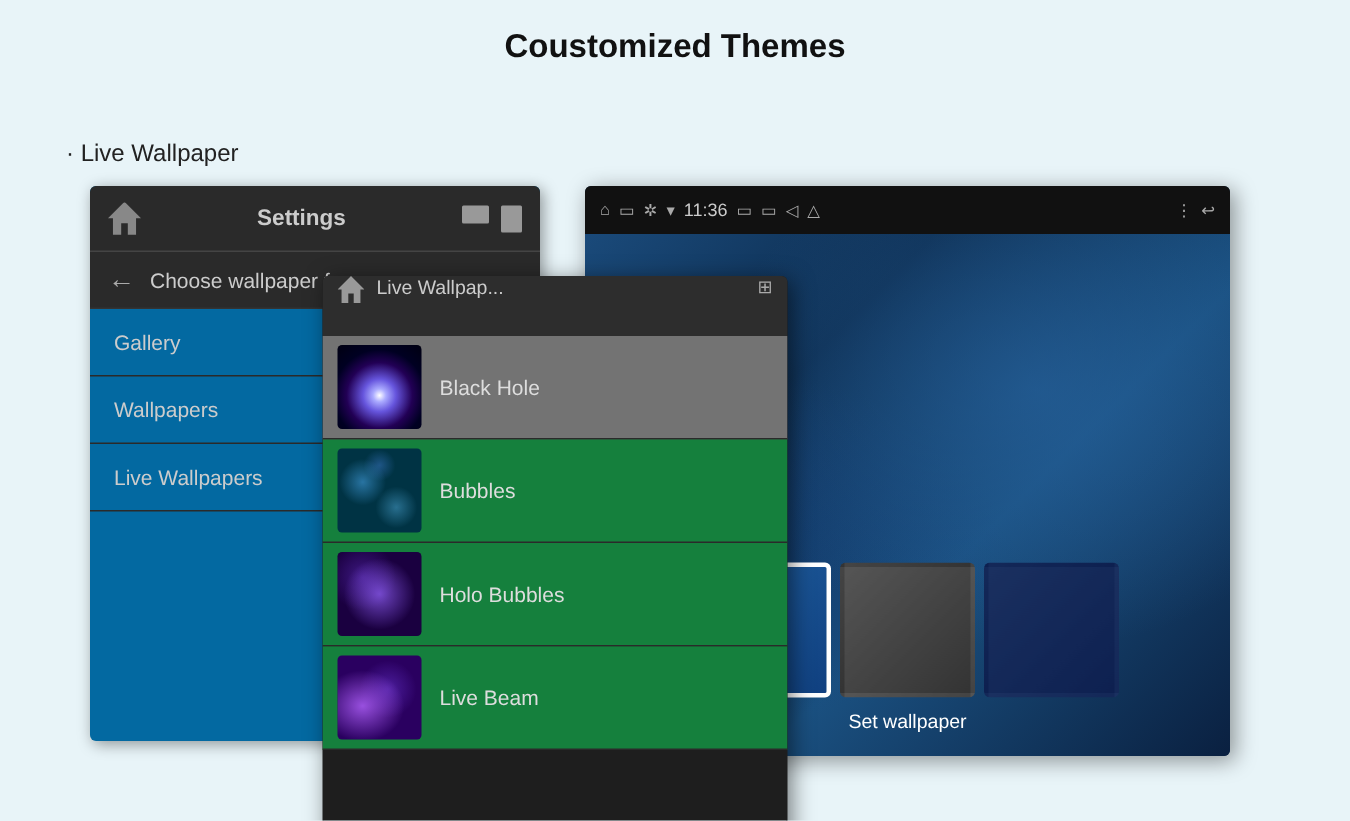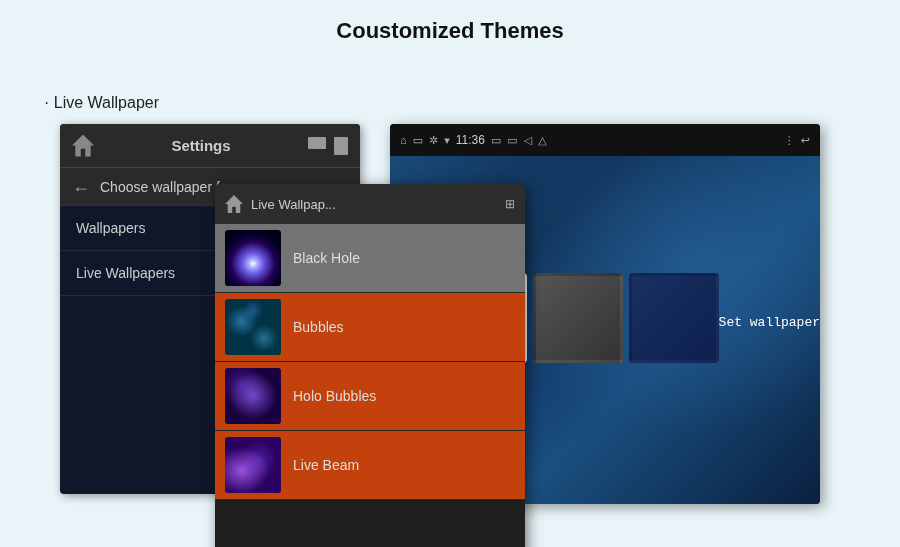--- a/index.html
+++ b/index.html
@@ -40,21 +40,21 @@
       height: 420px;
     }
 
     
     .settings-screen {
       position: absolute;
       left: 0;
       top: 0;
       width: 300px;
       height: 370px;
-      background: #0f172a;
+      background: #0369a1;
       border-radius: 4px;
       overflow: hidden;
       box-shadow: 2px 2px 10px rgba(0,0,0,0.4);
     }
 
     .settings-topbar {
       background: #2a2a2a;
       height: 44px;
       display: flex;
       align-items: center;
@@ -133,21 +133,21 @@
       border-radius: 4px;
       overflow: hidden;
       box-shadow: 3px 3px 14px rgba(0,0,0,0.5);
       z-index: 2;
     }
 
     .lw-topbar {
       background: #2d2d2d;
       height: 40px;
       display: flex;
-      align-items: center;
+      align-items: flex-start;
       padding: 0 10px;
       gap: 8px;
     }
 
     .lw-home-icon {
       width: 18px;
       height: 18px;
       background: #999;
       clip-path: polygon(50% 0%, 100% 50%, 85% 50%, 85% 100%, 60% 100%, 60% 65%, 40% 65%, 40% 100%, 15% 100%, 15% 50%, 0% 50%);
     }
@@ -157,21 +157,21 @@
       color: #ccc;
       font-size: 13px;
     }
 
     .lw-item {
       display: flex;
       align-items: center;
       padding: 6px 10px;
       border-bottom: 1px solid #2a2a2a;
       gap: 12px;
-      background: #c2410c;
+      background: #15803d;
     }
 
     .lw-item.selected {
       background: #737373;
     }
 
     .lw-thumbnail {
       width: 56px;
       height: 56px;
       border-radius: 3px;
@@ -278,25 +278,24 @@
       font-size: 12px;
       font-weight: normal;
     }
 
     .preview-bg {
       width: 100%;
       height: calc(100% - 32px);
       background: linear-gradient(135deg, #1a4a7a 0%, #0d2d50 30%, #1a5080 60%, #0a2040 100%);
       position: relative;
       display: flex;
-      flex-direction: row;
+      flex-direction: column;
       align-items: center;
       justify-content: flex-end;
       padding-bottom: 16px;
-      font-family: Liberation Mono, monospace;
     }
 
     .preview-bg::before {
       content: '';
       position: absolute;
       top: 0; left: 0; right: 0; bottom: 0;
       background:
         radial-gradient(ellipse at 70% 30%, rgba(40,100,160,0.6) 0%, transparent 50%),
         radial-gradient(ellipse at 20% 60%, rgba(20,60,120,0.5) 0%, transparent 40%);
     }
@@ -352,20 +351,21 @@
       <span class="settings-title-text">Settings</span>
       <div class="settings-topbar-icons">
         <div class="icon-small"></div>
         <div class="icon-small square"></div>
       </div>
     </div>
     <div class="settings-backbar">
       <span class="back-arrow">←</span>
       <span class="backbar-label">Choose wallpaper from</span>
     </div>
+    <div class="settings-menu-item">Gallery</div>
     <div class="settings-menu-item">Wallpapers</div>
     <div class="settings-menu-item">Live Wallpapers</div>
   </div>
 
   <div class="preview-screen">
     <div class="preview-topbar">
       <div class="preview-topbar-left">
         <span class="preview-icon">⌂</span>
         <span class="preview-icon">▭</span>
         <span class="preview-icon">✲</span>

